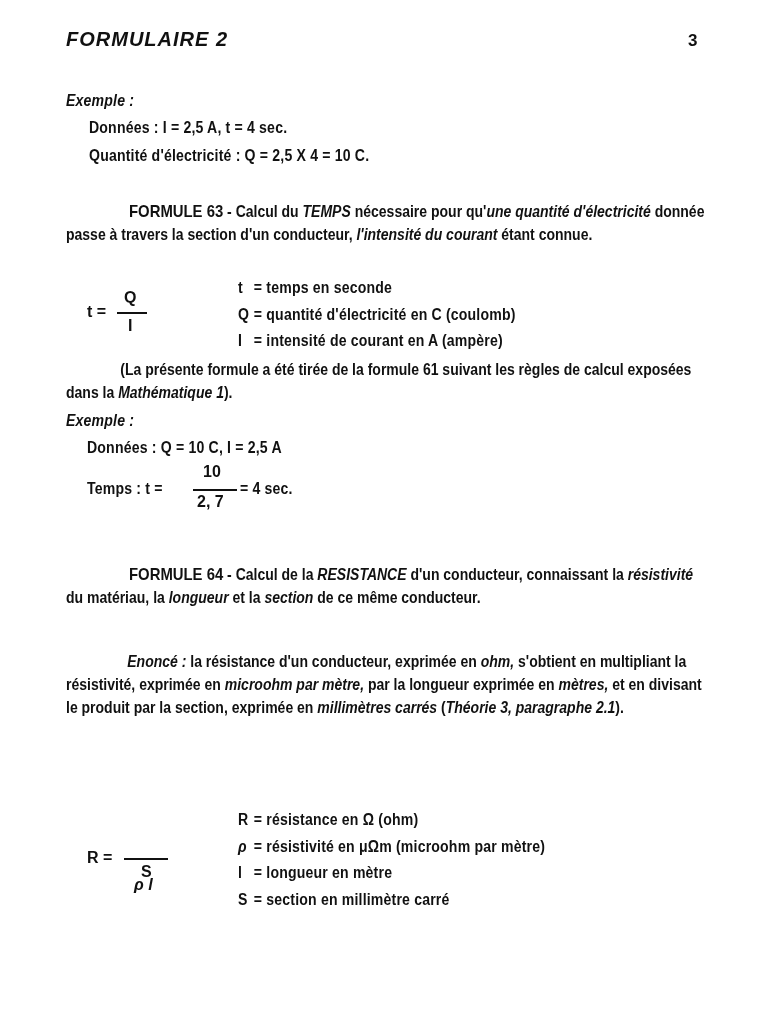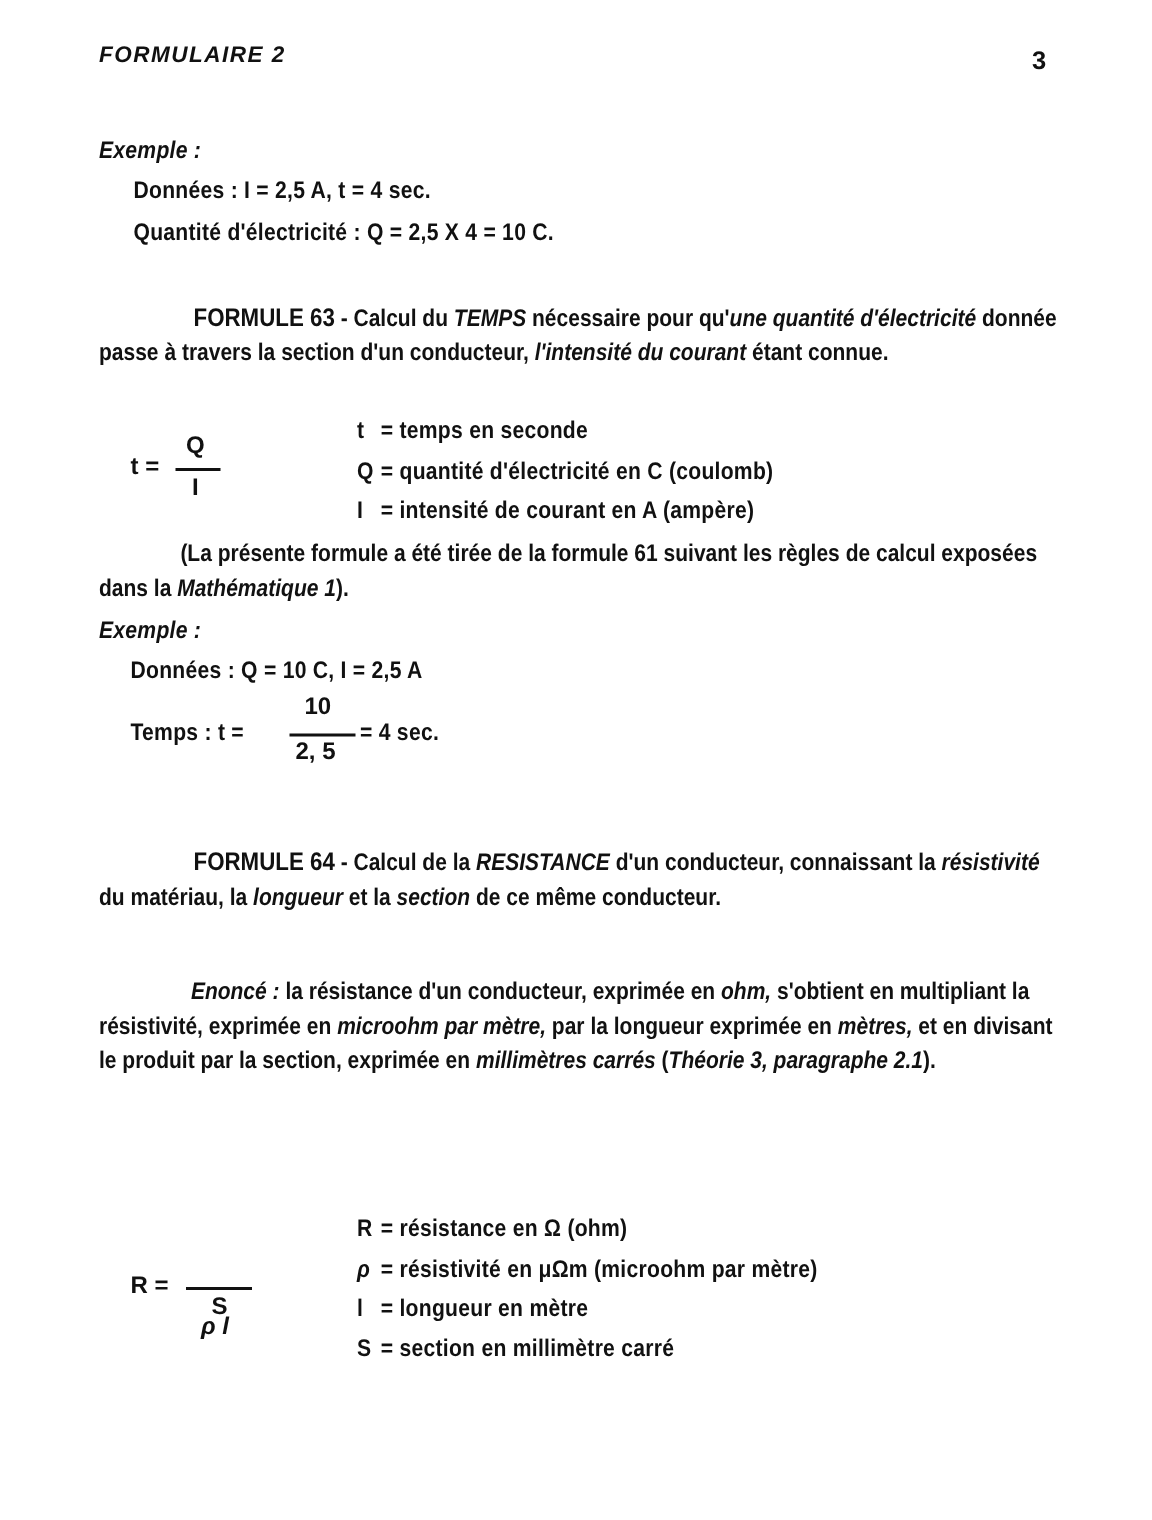--- a/index.html
+++ b/index.html
@@ -4,21 +4,21 @@
 <style>
   html, body { margin: 0; padding: 0; background: #ffffff; }
   body {
     width: 768px; height: 1013px; position: relative; overflow: hidden;
     font-family: "Liberation Sans", sans-serif; color: #111111;
   }
   .abs { position: absolute; white-space: nowrap; }
   .cond { font-weight: bold; font-size: 16px; transform-origin: 0 0; transform: scaleX(0.88); letter-spacing: 0.2px; }
   .it { font-style: italic; }
   .b { font-weight: bold; }
-  .hdr { font-size: 15px; font-weight: bold; font-style: italic; letter-spacing: 1px; }
+  .hdr { font-size: 20px; font-weight: bold; font-style: italic; letter-spacing: 1px; }
   .para { position: absolute; left: 66px; width: 740px; font-size: 16px; font-weight: bold; line-height: 23px;
           transform-origin: 0 0; transform: scaleX(0.875); }
   .para .indent { display: inline-block; width: 72px; }
   .num, .den { position: absolute; font-weight: bold; font-size: 16px; }
   .bigf { font-weight: bold; font-size: 16px; }
 </style>
 </head>
 <body>
 
 <div class="abs hdr" style="left:66px; top:28px;">FORMULAIRE 2</div>
@@ -43,21 +43,21 @@
 
 <div class="para" style="top:358px;">
   <span class="indent" style="width:62px;"></span><span>(La présente formule a été tirée de la formule 61 suivant les règles de calcul exposées dans la </span><span class="it">Mathématique 1</span><span>).</span>
 </div>
 
 <div class="abs cond it" style="left:66px; top:412px;">Exemple :</div>
 <div class="abs cond" style="left:87px; top:439px;">Données : Q = 10 C, I = 2,5 A</div>
 <div class="abs cond" style="left:87px; top:480px;">Temps : t =</div>
 <div class="abs num" style="left:203px; top:463px;">10</div>
 <div class="abs" style="left:193px; top:489px; width:44px; height:1.5px; background:#111;"></div>
-<div class="abs den" style="left:197px; top:493px;">2, 5</div>
+<div class="abs den" style="left:197px; top:493px;">2, 7</div>
 <div class="abs cond" style="left:240px; top:480px;">= 4 sec.</div>
 
 <div class="para" style="top:563px;">
   <span class="indent" style="width:72px;"></span><span style="font-size:17px;">FORMULE 64</span><span> - Calcul de la </span><span class="it">RESISTANCE</span><span> d'un conducteur, connaissant la </span><span class="it">résistivité</span><span> du matériau, la </span><span class="it">longueur</span><span> et la </span><span class="it">section</span><span> de ce même conducteur.</span>
 </div>
 
 <div class="para" style="top:650px;">
   <span class="indent" style="width:70px;"></span><span class="it">Enoncé :</span><span> la résistance d'un conducteur, exprimée en </span><span class="it">ohm,</span><span> s'obtient en multipliant la résistivité, exprimée en </span><span class="it">microohm par mètre,</span><span> par la longueur exprimée en </span><span class="it">mètres,</span><span> et en divisant le produit par la section, exprimée en </span><span class="it">millimètres carrés</span><span> (</span><span class="it">Théorie 3, paragraphe 2.1</span><span>).</span>
 </div>
 

